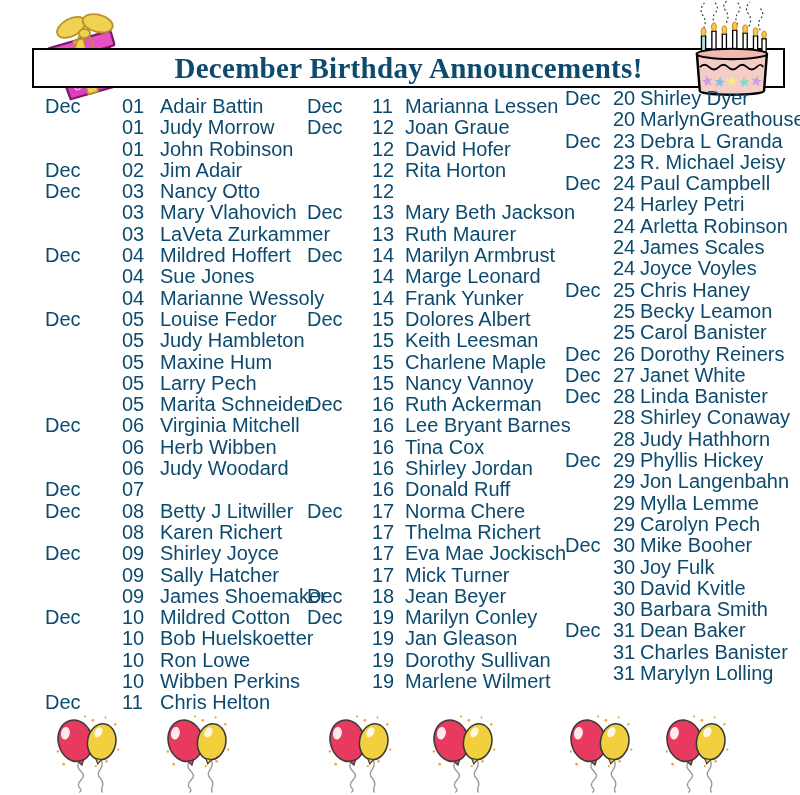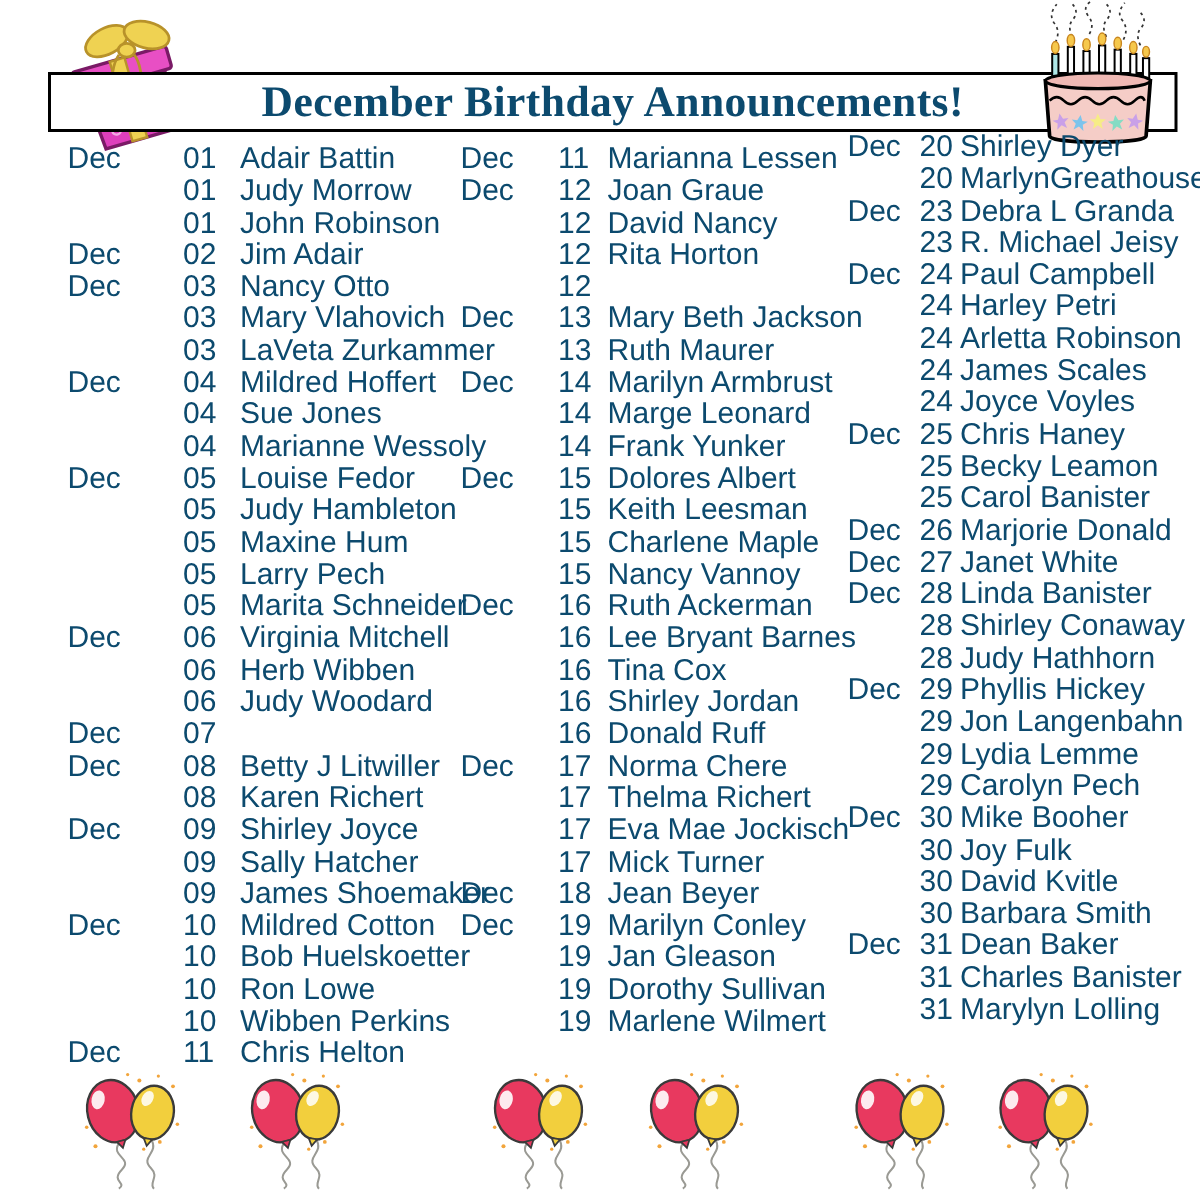--- a/index.html
+++ b/index.html
@@ -252,21 +252,21 @@
         <span class="name">Marianna Lessen</span>
       </div>
       <div class="row">
         <span class="month">Dec</span>
         <span class="day">12</span>
         <span class="name">Joan Graue</span>
       </div>
       <div class="row">
         <span class="month"></span>
         <span class="day">12</span>
-        <span class="name">David Nancy</span>
+        <span class="name">David Hofer</span>
       </div>
       <div class="row">
         <span class="month"></span>
         <span class="day">12</span>
         <span class="name">Rita Horton</span>
       </div>
       <div class="row">
         <span class="month"></span>
         <span class="day">12</span>
       </div>
@@ -443,21 +443,21 @@
         <span class="name">Becky Leamon</span>
       </div>
       <div class="row">
         <span class="month"></span>
         <span class="day">25</span>
         <span class="name">Carol Banister</span>
       </div>
       <div class="row">
         <span class="month">Dec</span>
         <span class="day">26</span>
-        <span class="name">Marjorie Donald</span>
+        <span class="name">Dorothy Reiners</span>
       </div>
       <div class="row">
         <span class="month">Dec</span>
         <span class="day">27</span>
         <span class="name">Janet White</span>
       </div>
       <div class="row">
         <span class="month">Dec</span>
         <span class="day">28</span>
         <span class="name">Linda Banister</span>
@@ -478,21 +478,21 @@
         <span class="name">Phyllis Hickey</span>
       </div>
       <div class="row">
         <span class="month"></span>
         <span class="day">29</span>
         <span class="name">Jon Langenbahn</span>
       </div>
       <div class="row">
         <span class="month"></span>
         <span class="day">29</span>
-        <span class="name">Lydia Lemme</span>
+        <span class="name">Mylla Lemme</span>
       </div>
       <div class="row">
         <span class="month"></span>
         <span class="day">29</span>
         <span class="name">Carolyn Pech</span>
       </div>
       <div class="row">
         <span class="month">Dec</span>
         <span class="day">30</span>
         <span class="name">Mike Booher</span>

